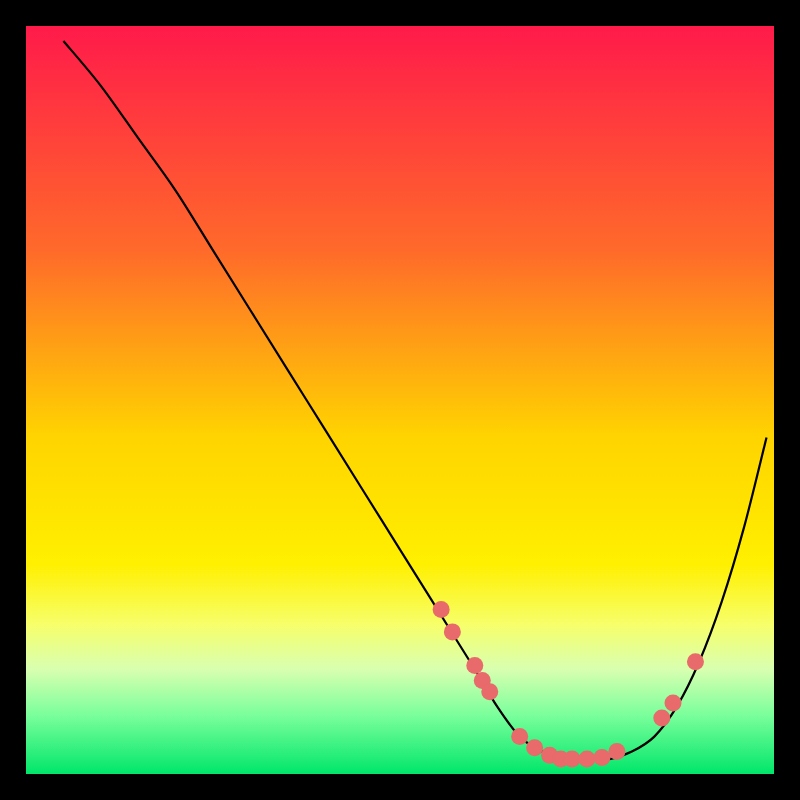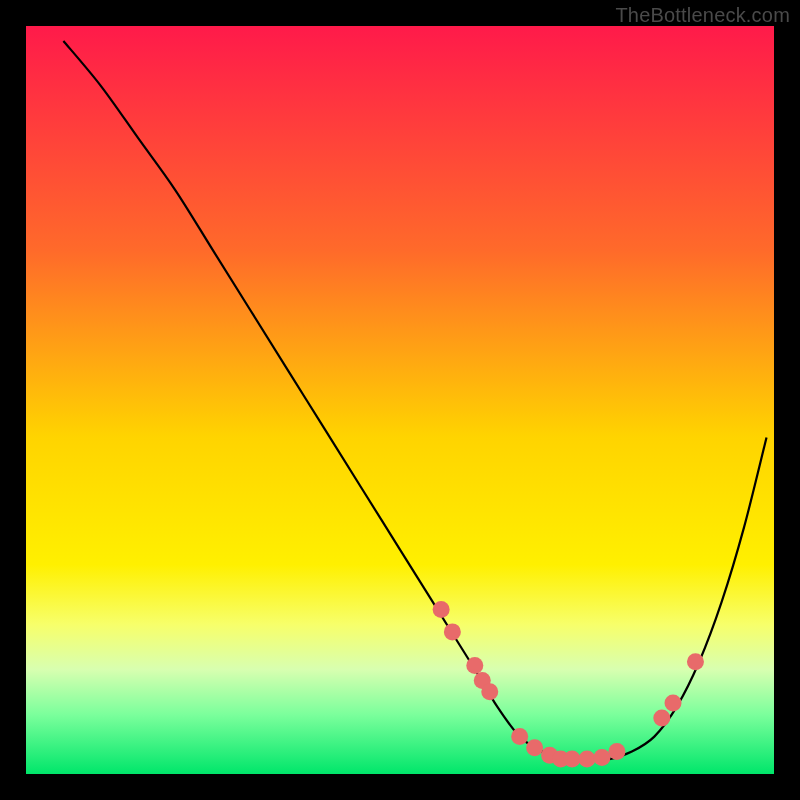--- a/index.html
+++ b/index.html
@@ -27,21 +27,20 @@
     letter-spacing: 0.2px;
   }
   svg {
     display: block;
   }
 </style>
 </head>
 <body>
 
 <div class="chart-container">
-  <div class="watermark">TheBottleneck.com</div>
   <svg id="chart-svg" width="800" height="800" viewBox="0 0 800 800">
     <defs>
       <linearGradient id="bg-grad" x1="0" y1="0" x2="0" y2="1">
           <stop offset="0%" stop-color="#ff1a4a"></stop>
           <stop offset="30%" stop-color="#ff6a2a"></stop>
           <stop offset="55.00000000000001%" stop-color="#ffd400"></stop>
           <stop offset="72%" stop-color="#fff000"></stop>
           <stop offset="80%" stop-color="#f7ff6a"></stop>
           <stop offset="86%" stop-color="#d8ffb0"></stop>
           <stop offset="92%" stop-color="#7cff9c"></stop>

